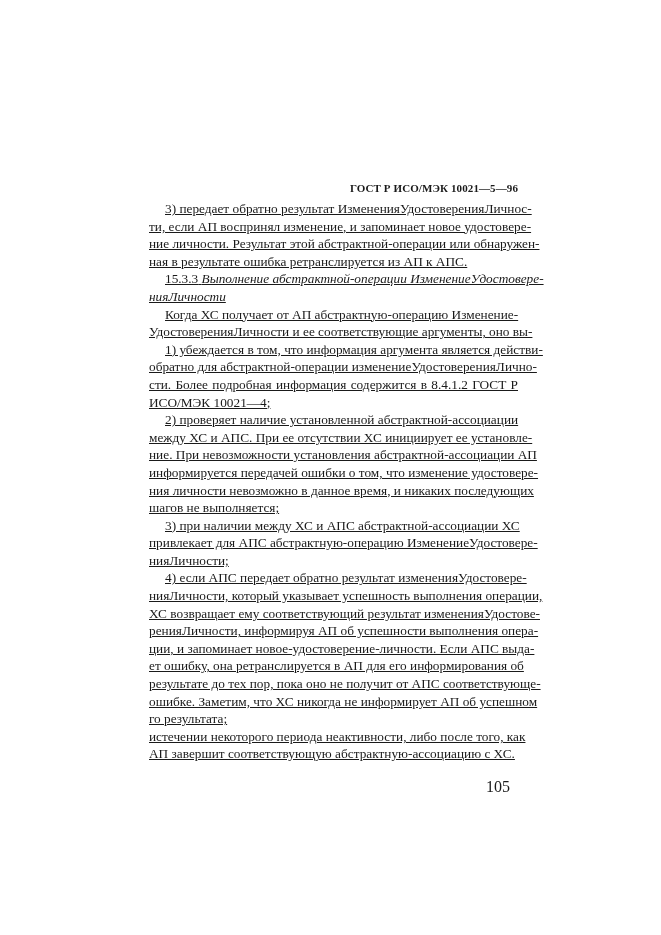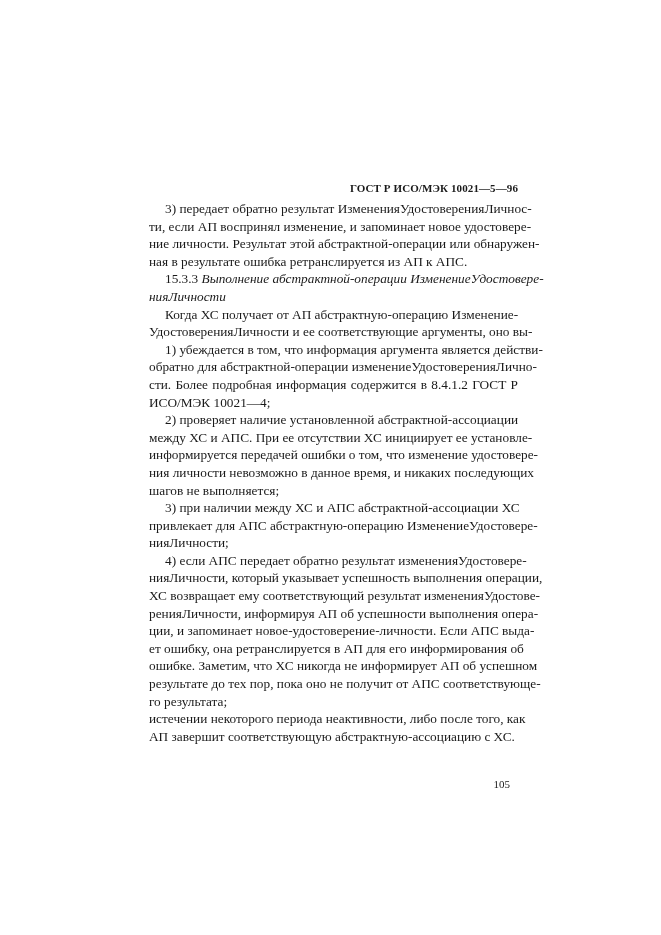--- a/index.html
+++ b/index.html
@@ -3,26 +3,26 @@
 <meta charset="utf-8">
 <style>
   html, body { margin: 0; padding: 0; background: #ffffff; }
   body { width: 661px; height: 935px; position: relative; overflow: hidden;
          font-family: "Liberation Serif", "DejaVu Serif", serif; color: #1a1a1a; }
   .header { position: absolute; top: 182px; left: 149px; width: 369px;
             text-align: right; font-weight: bold; font-size: 11px; letter-spacing: 0.1px; }
   .body { position: absolute; top: 200px; left: 149px; width: 369px;
           font-size: 13.3px; line-height: 17.6px; }
   .line { display: block; white-space: nowrap; height: 17.6px;
-          text-align: justify; text-align-last: justify; }
+          text-align: justify; text-align-last: justify; text-decoration: underline; }
   .line.last { text-align-last: left; }
   .line.ind { padding-left: 16px; }
   .it { font-style: italic; }
   .pagenum { position: absolute; top: 778px; left: 149px; width: 361px;
-             text-align: right; font-size: 11px; }
+             text-align: right; font-size: 16px; }
 </style>
 </head>
 <body>
 
 <div class="header">ГОСТ Р ИСО/МЭК 10021—5—96</div>
 
 <div class="body" id="body">
     <span class="line ind">3) передает обратно результат ИзмененияУдостоверенияЛичнос-</span>
     <span class="line">ти, если АП воспринял изменение, и запоминает новое удостовере-</span>
     <span class="line">ние личности. Результат этой абстрактной-операции или обнаружен-</span>
@@ -30,32 +30,33 @@
     <span class="line ind"><span>15.3.3</span> <span class="it">Выполнение  абстрактной-операции  ИзменениеУдостовере-</span></span>
     <span class="line last it">нияЛичности</span>
     <span class="line ind">Когда ХС  получает  от АП  абстрактную-операцию  Изменение-</span>
     <span class="line">УдостоверенияЛичности и ее соответствующие аргументы, оно вы-</span>
     <span class="line ind">1) убеждается в том, что информация аргумента является действи-</span>
     <span class="line">обратно для абстрактной-операции изменениеУдостоверенияЛично-</span>
     <span class="line">сти.   Более  подробная  информация  содержится  в  8.4.1.2  ГОСТ  Р</span>
     <span class="line last">ИСО/МЭК 10021—4;</span>
     <span class="line ind">2)  проверяет  наличие  установленной  абстрактной-ассоциации</span>
     <span class="line">между ХС и АПС. При  ее отсутствии ХС инициирует ее установле-</span>
+    <span class="line">ние. При невозможности установления абстрактной-ассоциации АП</span>
     <span class="line">информируется передачей ошибки о том, что изменение удостовере-</span>
     <span class="line">ния личности невозможно в данное время, и никаких последующих</span>
     <span class="line last">шагов не выполняется;</span>
     <span class="line ind">3) при наличии между ХС и АПС абстрактной-ассоциации ХС</span>
     <span class="line">привлекает для АПС абстрактную-операцию ИзменениеУдостовере-</span>
     <span class="line last">нияЛичности;</span>
     <span class="line ind">4) если АПС передает обратно результат измененияУдостовере-</span>
     <span class="line">нияЛичности, который указывает успешность выполнения операции,</span>
     <span class="line">ХС возвращает ему соответствующий результат измененияУдостове-</span>
     <span class="line">ренияЛичности, информируя АП об успешности выполнения опера-</span>
     <span class="line">ции, и запоминает новое-удостоверение-личности. Если АПС выда-</span>
     <span class="line">ет ошибку, она ретранслируется в АП для его информирования об</span>
+    <span class="line">результате до тех пор, пока оно не получит от АПС соответствующе-</span>
     <span class="line">ошибке. Заметим, что ХС никогда не информирует АП об успешном</span>
-    <span class="line">результате до тех пор, пока оно не получит от АПС соответствующе-</span>
     <span class="line last">го результата;</span>
     <span class="line">истечении некоторого периода неактивности, либо после того, как</span>
     <span class="line last">АП завершит соответствующую абстрактную-ассоциацию с ХС.</span>
   </div>
 
 <div class="pagenum">105</div>
 
 </body></html>

